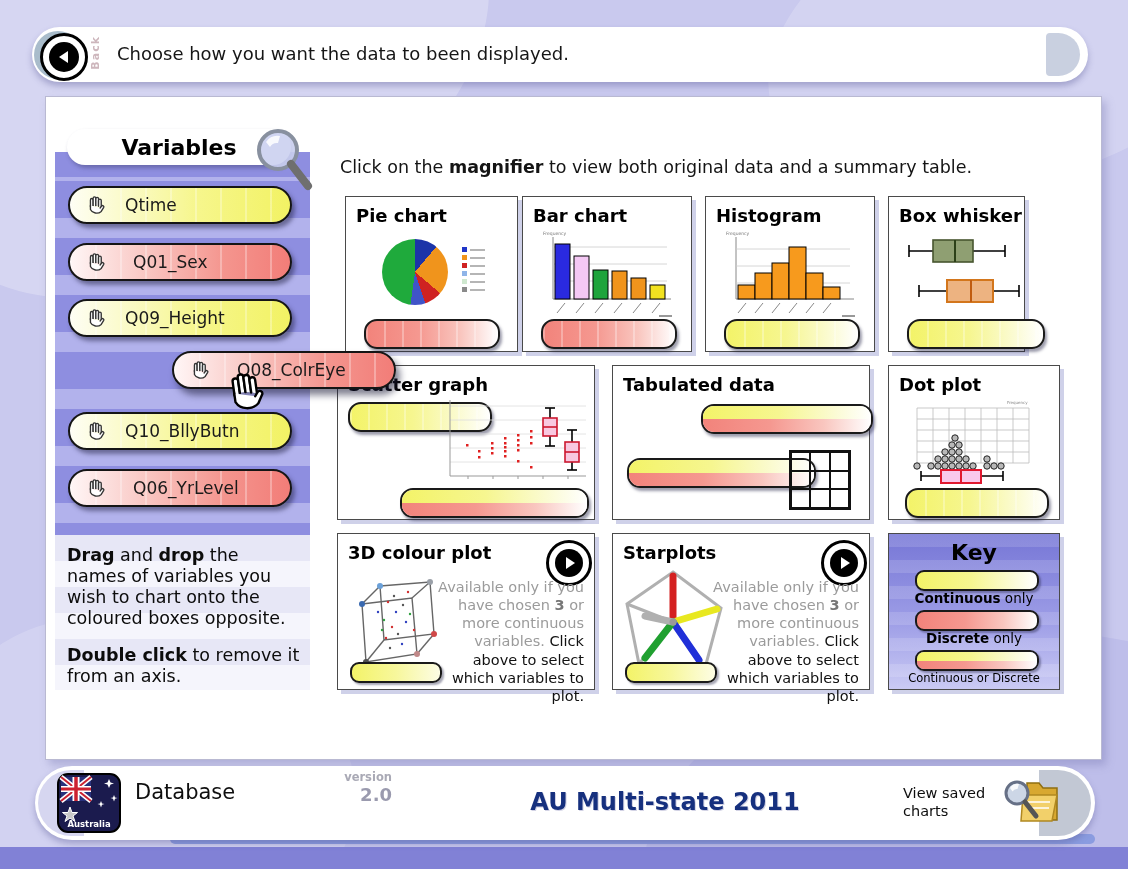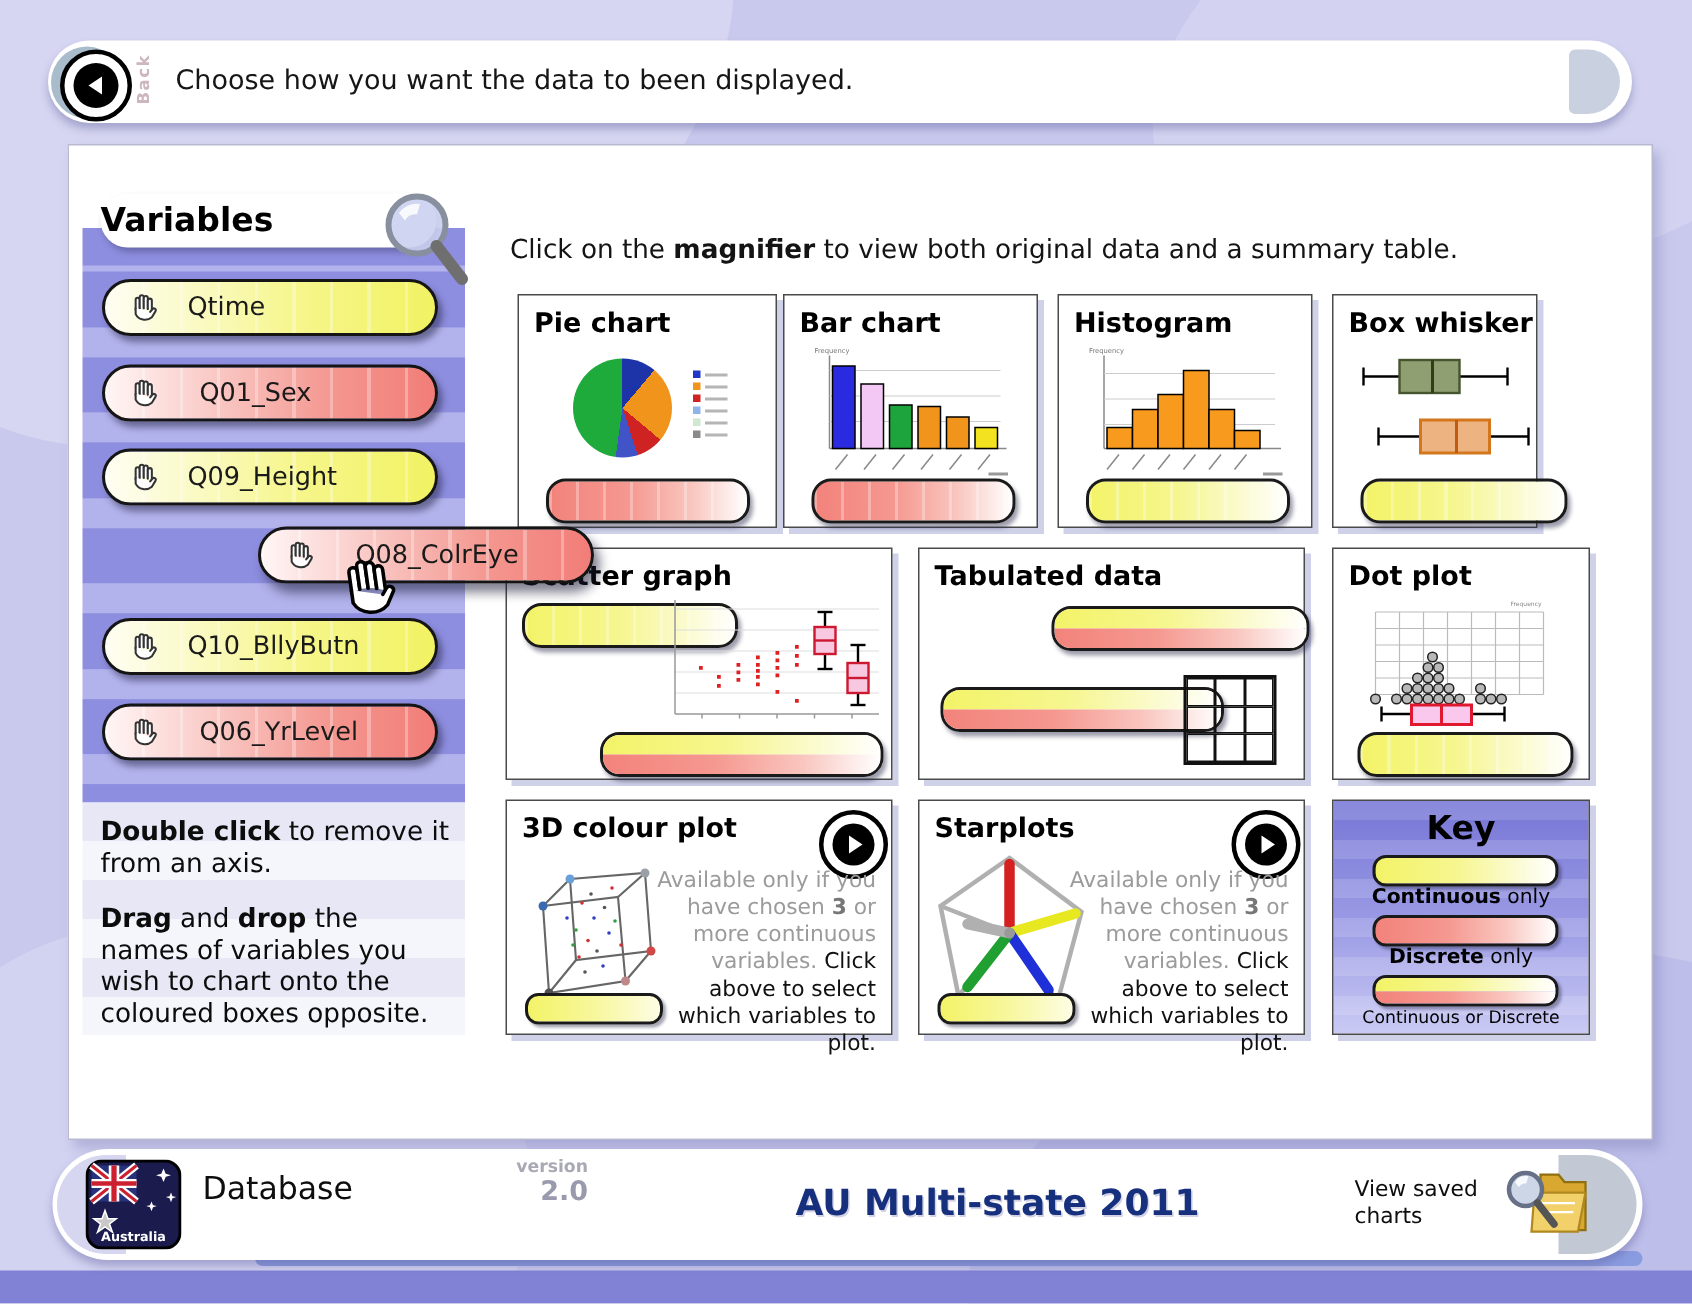--- a/index.html
+++ b/index.html
@@ -33,21 +33,21 @@
 
   
   .main-panel{position:absolute;left:45px;top:96px;width:1055px;height:662px;background:#fff;
     border:1px solid #b9b9d2;box-shadow:4px 5px 8px rgba(110,110,170,.35);z-index:5;}
 
   
   .vars-panel{position:absolute;left:55px;top:152px;width:255px;height:383px;
     background:repeating-linear-gradient(180deg,#8e8ee0 0px,#8e8ee0 37px,#b2b2ec 37px,#b2b2ec 57px);
     background-position:0 29px;z-index:6;}
   .vars-header{position:absolute;left:67px;top:129px;width:224px;height:36px;background:#fff;border-radius:18px;
-    box-shadow:2px 3px 4px rgba(60,60,110,.45);display:flex;align-items:center;z-index:8;}
+    box-shadow:2px 3px 4px rgba(60,60,110,.45);display:flex;align-items:center;justify-content:center;z-index:8;}
   .vars-header span{font-size:22px;font-weight:bold;color:#000;}
   .magnifier{position:absolute;left:250px;top:124px;width:66px;height:70px;z-index:9;cursor:pointer;}
 
   .vpill{position:absolute;width:224px;height:38px;border-radius:19px;border:2px solid #151515;
     box-shadow:3px 4px 4px rgba(35,35,70,.5);display:flex;align-items:center;box-sizing:border-box;
     padding-left:12px;gap:16px;font-size:17px;color:#1a1a1a;z-index:7;cursor:grab;}
   .vpill .handico{flex:0 0 auto;width:27px;height:27px;}
   .vpill.yellow{background:
     repeating-linear-gradient(90deg,rgba(255,255,255,.30) 0 2px,rgba(255,255,255,0) 2px 25px),
     linear-gradient(90deg,#fefef4 0%,#fafac4 28%,#f6f68c 58%,#f2f264 100%);}
@@ -241,22 +241,22 @@
   <g stroke="#000" stroke-width="1.1" fill="#fff" stroke-linejoin="round" stroke-linecap="round" transform="rotate(-8 12 12)">
     <path d="M7 13 V6.5 a1.3 1.3 0 0 1 2.6 0 V12"></path>
       <path d="M9.6 12 V5 a1.3 1.3 0 0 1 2.6 0 V12"></path>
     <path d="M12.2 12 V5.6 a1.3 1.3 0 0 1 2.6 0 V12.5"></path>
       <path d="M14.8 12.5 V7 a1.3 1.3 0 0 1 2.6 0 V13.5"></path>
     <path d="M7 12 v4 a6.5 6 0 0 0 10.4 2 l2.4-4 a1.2 1.2 0 0 0-2-1.2 l-1.4 1.8"></path>
   </g>
 </svg>
 
 <div class="help-box">
+  <p><b>Drag</b><span> and </span><b>drop</b><span> the names of variables you wish to chart onto the coloured boxes opposite.</span></p>
   <p><b>Double click</b><span> to remove it from an axis.</span></p>
-  <p><b>Drag</b><span> and </span><b>drop</b><span> the names of variables you wish to chart onto the coloured boxes opposite.</span></p>
 </div>
 
 <div class="instruction">
   <span>Click on the </span><b>magnifier</b><span> to view both original data and a summary table.</span>
 </div>
 
 <div class="tile" style="left:345px;top:196px;width:173px;height:156px;padding-left:28px;">
   <h3>Pie chart</h3>
   <div class="pie"></div>
   <div class="pie-legend">

